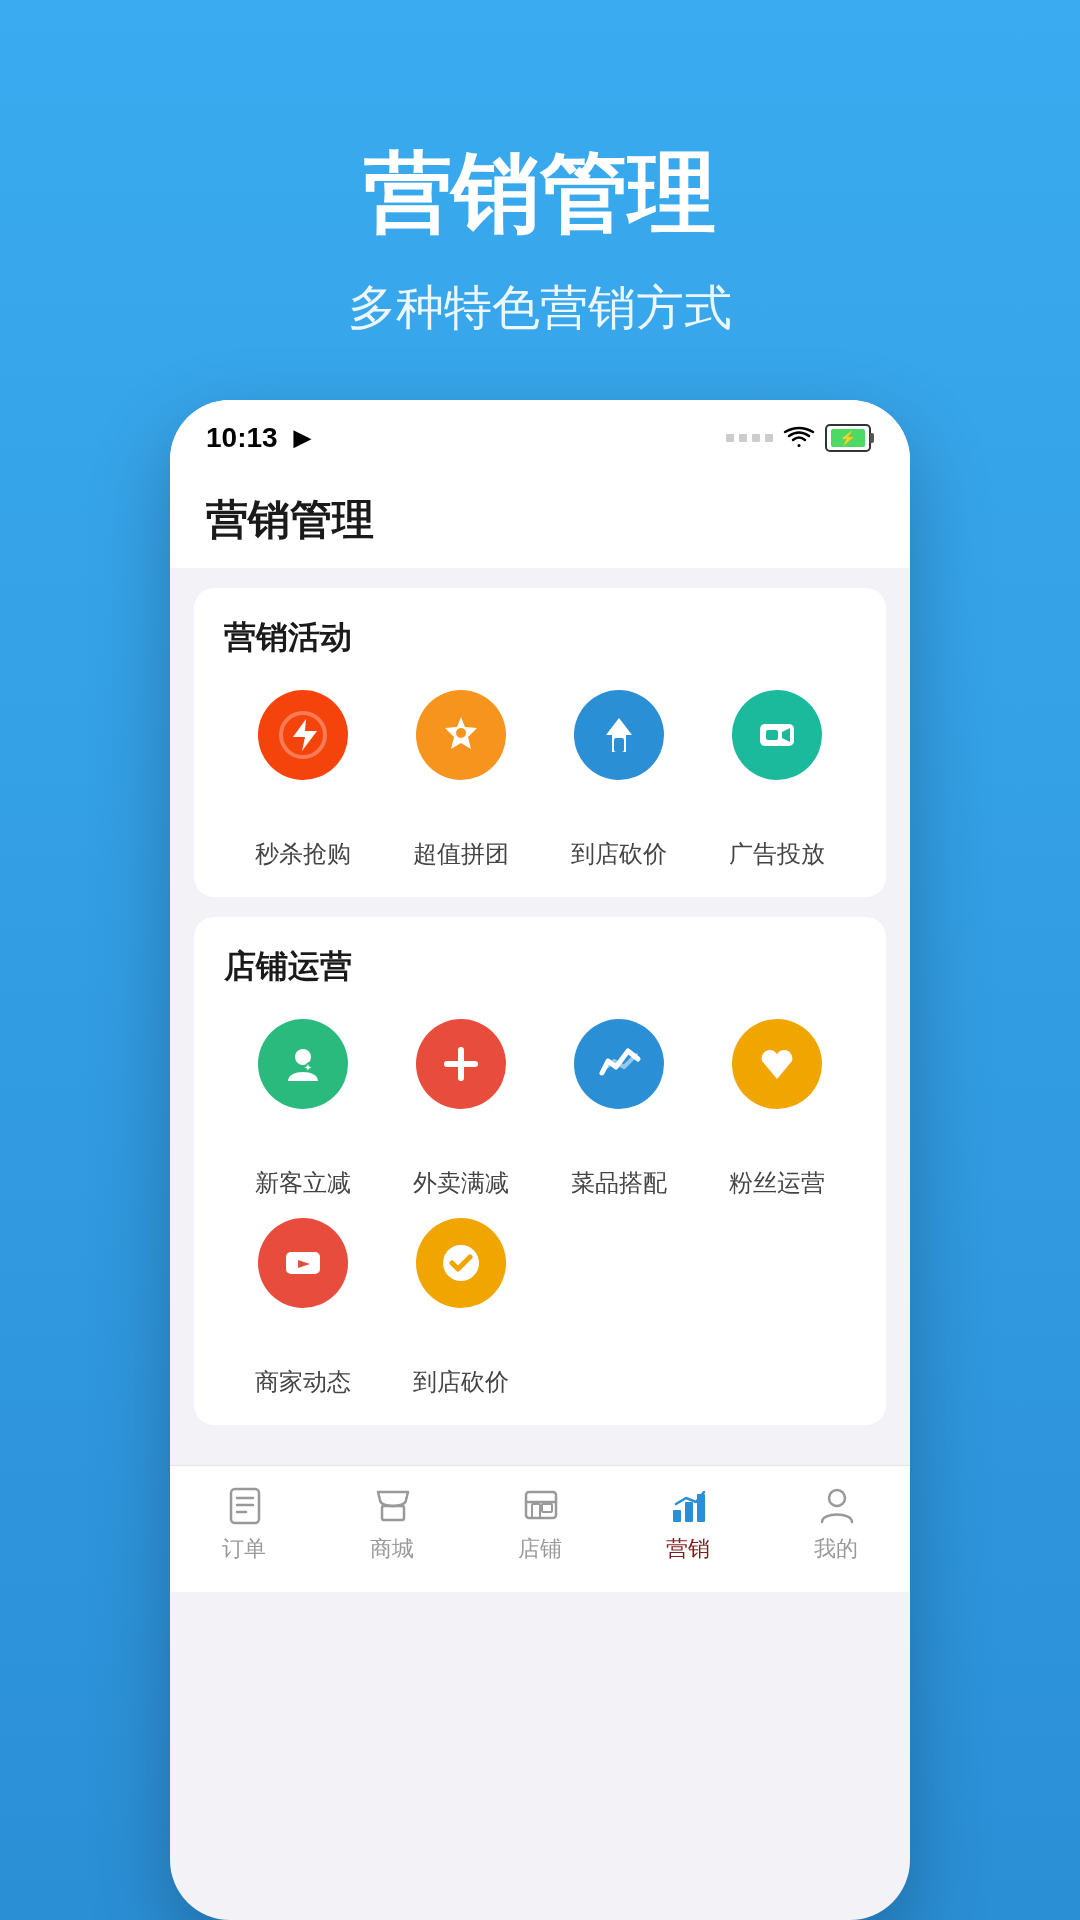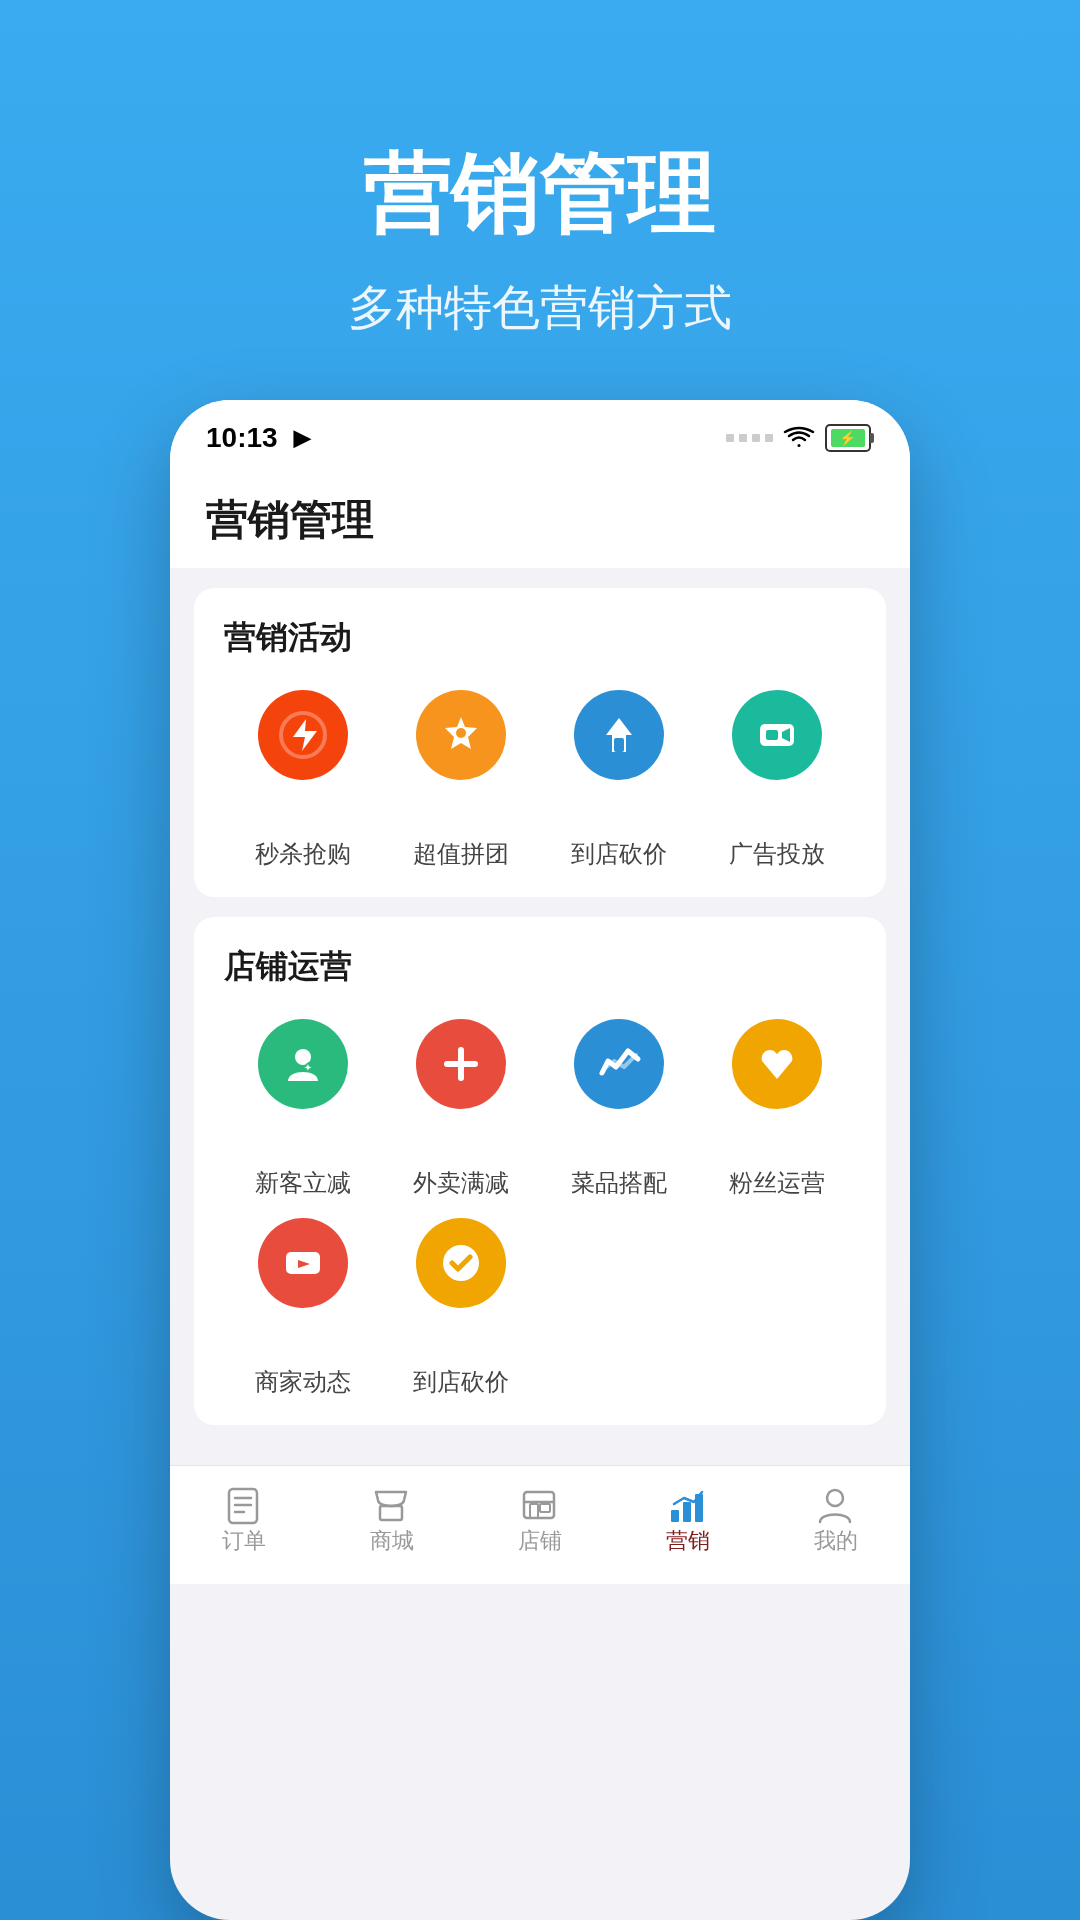--- a/index.html
+++ b/index.html
@@ -158,21 +158,22 @@
       background: #fff;
       border-top: 1px solid #e5e5e5;
       display: flex;
       justify-content: space-around;
       align-items: center;
       padding: 18px 0 28px;
     }
     .nav-item {
       display: flex;
       flex-direction: column;
-      align-items: flex-start;
+      align-items: flex-end;
+      gap: 8px;
       cursor: pointer;
     }
     .nav-label {
       font-size: 22px;
       color: #999;
     }
     .nav-label.active {
       color: #7f1d1d;
     }
   </style>

